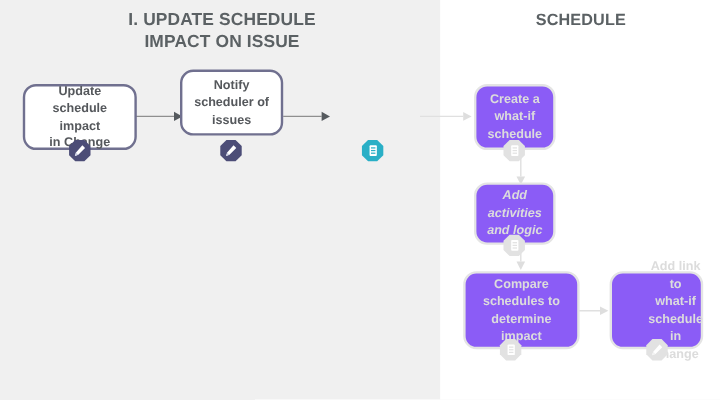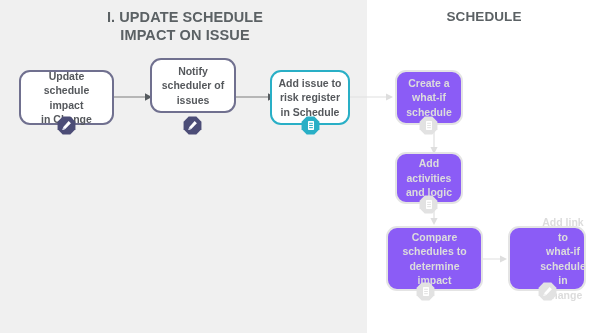--- a/index.html
+++ b/index.html
@@ -191,25 +191,20 @@
 scheduler of
 issues</span>
   </div>
   <div class="badge purple" style="left:183px; top:116px;">
     <svg width="11" height="11" viewBox="0 0 16 16" aria-hidden="true">
       <path d="M11.1 1.6 L14.4 4.9 L6.2 13.1 L2.0 14.5 L3.4 10.3 Z" fill="#ffffff"></path>
       <path d="M2.0 14.5 L3.4 10.3 L6.2 13.1 Z" fill="#cfd3e6"></path>
     </svg>
   </div>
 
-  <div class="node teal" style="left:270px; top:70px; width:80px; height:55px;">
-    <span class="label">Add issue to
-risk register
-in Schedule</span>
-  </div>
   <div class="badge teal" style="left:301px; top:116px;">
     <svg width="10" height="11" viewBox="0 0 14 16" aria-hidden="true">
       <rect x="2.6" y="1.6" width="8.8" height="12.8" rx="1.1" fill="#ffffff"></rect>
       <rect x="4.3" y="4.0" width="5.4" height="1.5" fill="#29afc6"></rect>
       <rect x="4.3" y="7.2" width="5.4" height="1.5" fill="#29afc6"></rect>
       <rect x="4.3" y="10.4" width="5.4" height="1.5" fill="#29afc6"></rect>
     </svg>
   </div>
 
   <div class="node ghost" style="left:395px; top:70px; width:68px; height:55px;">
@@ -219,21 +214,21 @@
   </div>
   <div class="badge ghost" style="left:419px; top:116px;">
     <svg width="10" height="11" viewBox="0 0 14 16" aria-hidden="true">
       <rect x="2.6" y="1.6" width="8.8" height="12.8" rx="1.1" fill="#ffffff"></rect>
       <rect x="4.3" y="4.0" width="5.4" height="1.5" fill="#e2e2e2"></rect>
       <rect x="4.3" y="7.2" width="5.4" height="1.5" fill="#e2e2e2"></rect>
       <rect x="4.3" y="10.4" width="5.4" height="1.5" fill="#e2e2e2"></rect>
     </svg>
   </div>
 
-  <div class="node ghost" style="left:395px; top:152px; width:68px; height:52px;">
+  <div class="node ghost" style="left:395px; top:152px; width:68px; height:52px;font-style:italic;">
     <span class="label">Add
 activities
 and logic</span>
   </div>
   <div class="badge ghost" style="left:419px; top:195px;">
     <svg width="10" height="11" viewBox="0 0 14 16" aria-hidden="true">
       <rect x="2.6" y="1.6" width="8.8" height="12.8" rx="1.1" fill="#ffffff"></rect>
       <rect x="4.3" y="4.0" width="5.4" height="1.5" fill="#e2e2e2"></rect>
       <rect x="4.3" y="7.2" width="5.4" height="1.5" fill="#e2e2e2"></rect>
       <rect x="4.3" y="10.4" width="5.4" height="1.5" fill="#e2e2e2"></rect>

